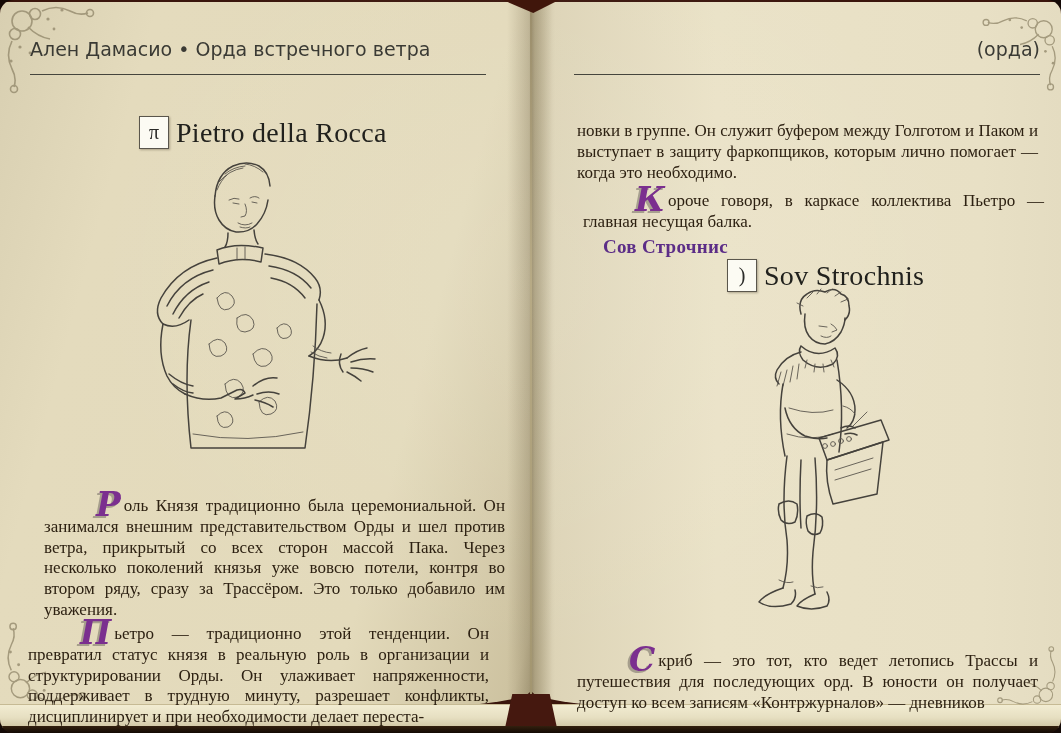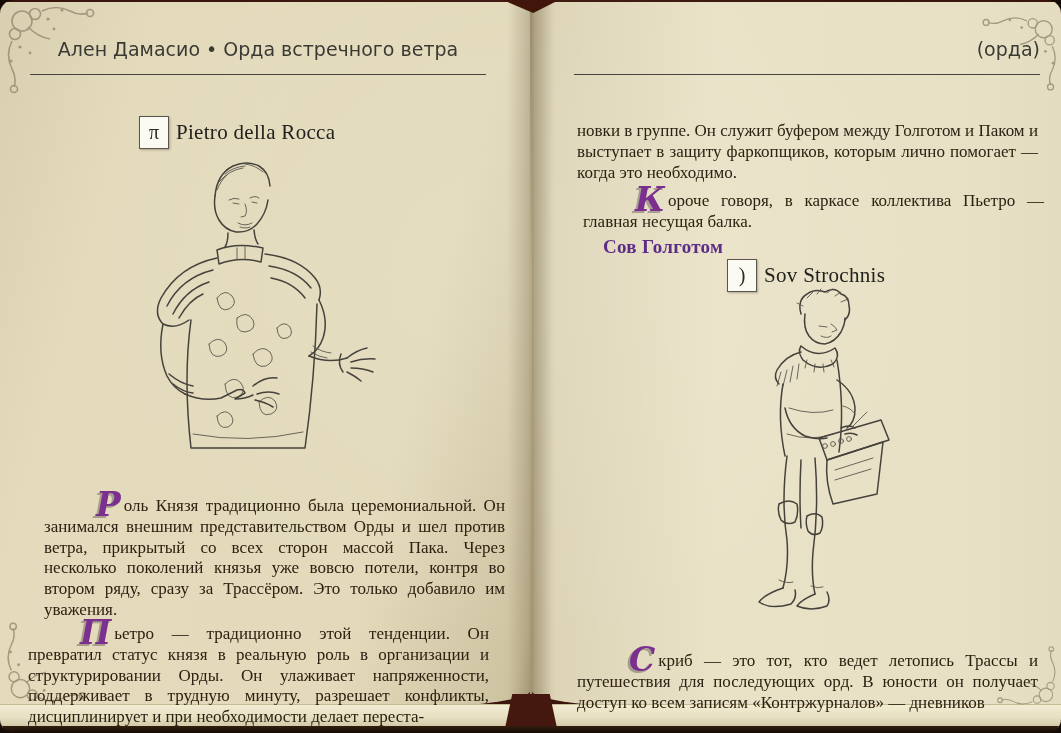--- a/index.html
+++ b/index.html
@@ -37,32 +37,32 @@
     background:linear-gradient(to bottom,#33200e,#120a04);}
   
   .ornament{position:absolute;opacity:.75;}
   .orn-tl{left:4px;top:3px;}
   .orn-tr{right:2px;top:14px;transform:scaleX(-1);}
   .orn-bl{left:4px;bottom:28px;transform:scaleY(-1);}
   .orn-br{right:3px;bottom:26px;transform:scale(-1,-1);}
   
   .hdr{position:absolute;top:38px;height:36px;color:#3a3a34;
     font-family:"DejaVu Sans","Liberation Sans",sans-serif;font-size:19px;
-    border-bottom:1px solid #45453d;text-align:center;}
+    border-bottom:1px solid #45453d;}
   .hdr-left{left:30px;width:456px;}
   .hdr-right{left:574px;width:466px;text-align:right;}
   
   .entry-row{position:absolute;display:flex;align-items:center;gap:7px;}
   .entry-left{left:139px;top:116px;}
   .entry-right{left:727px;top:259px;}
   .glyph-box{display:flex;align-items:center;justify-content:center;
     width:28px;height:31px;background:#fcfbf3;border:1px solid #5a564c;
     box-shadow:1px 1px 2px rgba(60,50,30,.35);
     font-size:20px;color:#2b2b28;}
-  .entry-title{font-size:21px;color:#21211d;letter-spacing:.3px;}
+  .entry-title{font-size:28px;color:#21211d;letter-spacing:.3px;}
   
   .para{position:absolute;width:461px;text-align:justify;
     font-size:17px;line-height:20.8px;color:#2d2112;text-indent:26px;margin-top:24px;}
   .para.no-indent{text-indent:0;}
   .dropcap{display:inline-block;font-size:33px;line-height:0;vertical-align:-5px;
     font-style:italic;font-weight:bold;color:#7b2f8f;margin-right:3px;
     font-family:"DejaVu Serif",serif;
     text-shadow:-2.5px 2px 0 rgba(90,85,80,.45);}
   .p-l1{left:44px;top:472px;}
   .p-l2{left:28px;top:600px;}
@@ -200,21 +200,21 @@
   </div>
 
   <p class="para p-l1"><span class="dropcap">Р</span><span>оль Князя традиционно была церемониальной. Он занимался внешним представительством Орды и шел против ветра, прикрытый со всех сторон массой Пака. Через несколько поколений князья уже вовсю потели, контря во втором ряду, сразу за Трассёром. Это только добавило им уважения.</span></p>
 
   <p class="para p-l2"><span class="dropcap">П</span><span>ьетро — традиционно этой тенденции. Он превратил статус князя в реальную роль в организации и структурировании Орды. Он улаживает напряженности, поддерживает в трудную минуту, разрешает конфликты, дисциплинирует и при необходимости делает переста-</span></p>
 
   <p class="para no-indent p-r1"><span>новки в группе. Он служит буфером между Голготом и Паком и выступает в защиту фаркопщиков, которым лично помогает — когда это необходимо.</span></p>
 
   <p class="para p-r2"><span class="dropcap">К</span><span>ороче говоря, в каркасе коллектива Пьетро — главная несущая балка.</span></p>
 
-  <div class="section-heading">Сов Голготом</div>
+  <div class="section-heading">Сов Строчнис</div>
 
   <div class="entry-row entry-right">
     <span class="glyph-box">)</span>
     <span class="entry-title">Sov Strochnis</span>
   </div>
 
   <div class="illus illus-sov">
     <svg width="214" height="330" viewBox="0 0 214 330">
 
       <path class="sketch" d="M78,26 q-4,-14 6,-20 q8,-6 18,-2 q10,-6 16,2 q8,2 8,12 q2,8 -4,14"></path>

